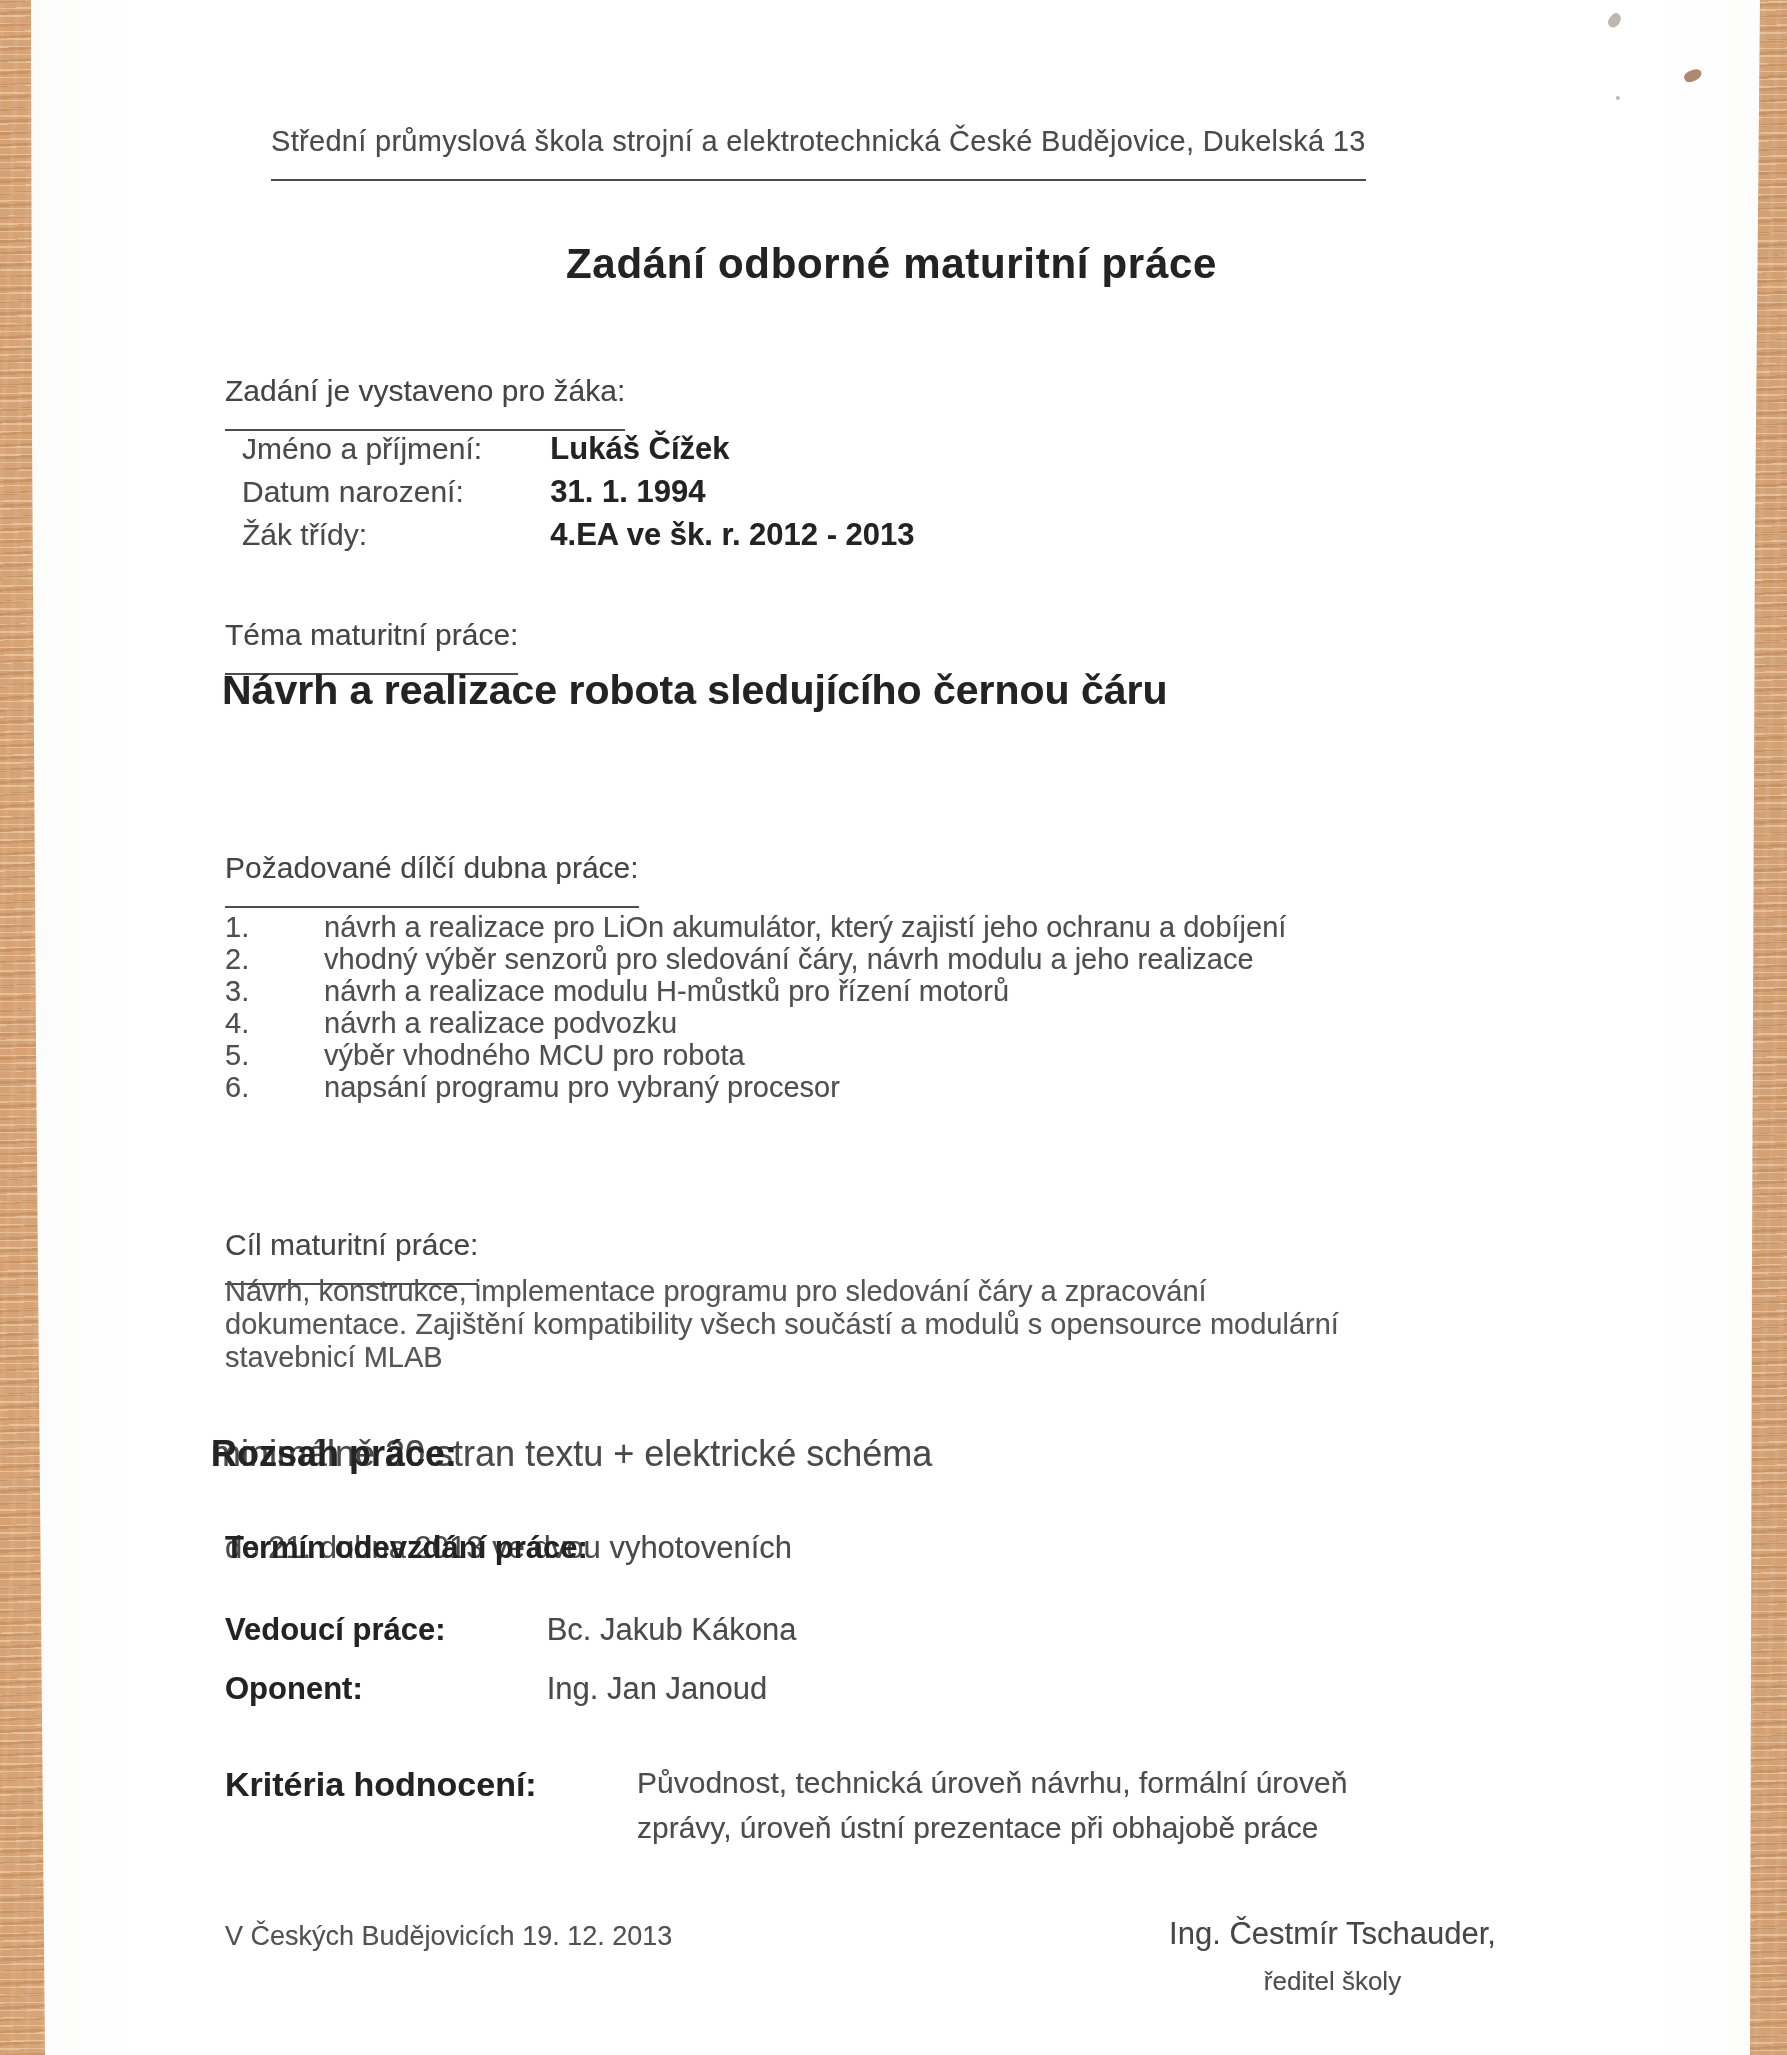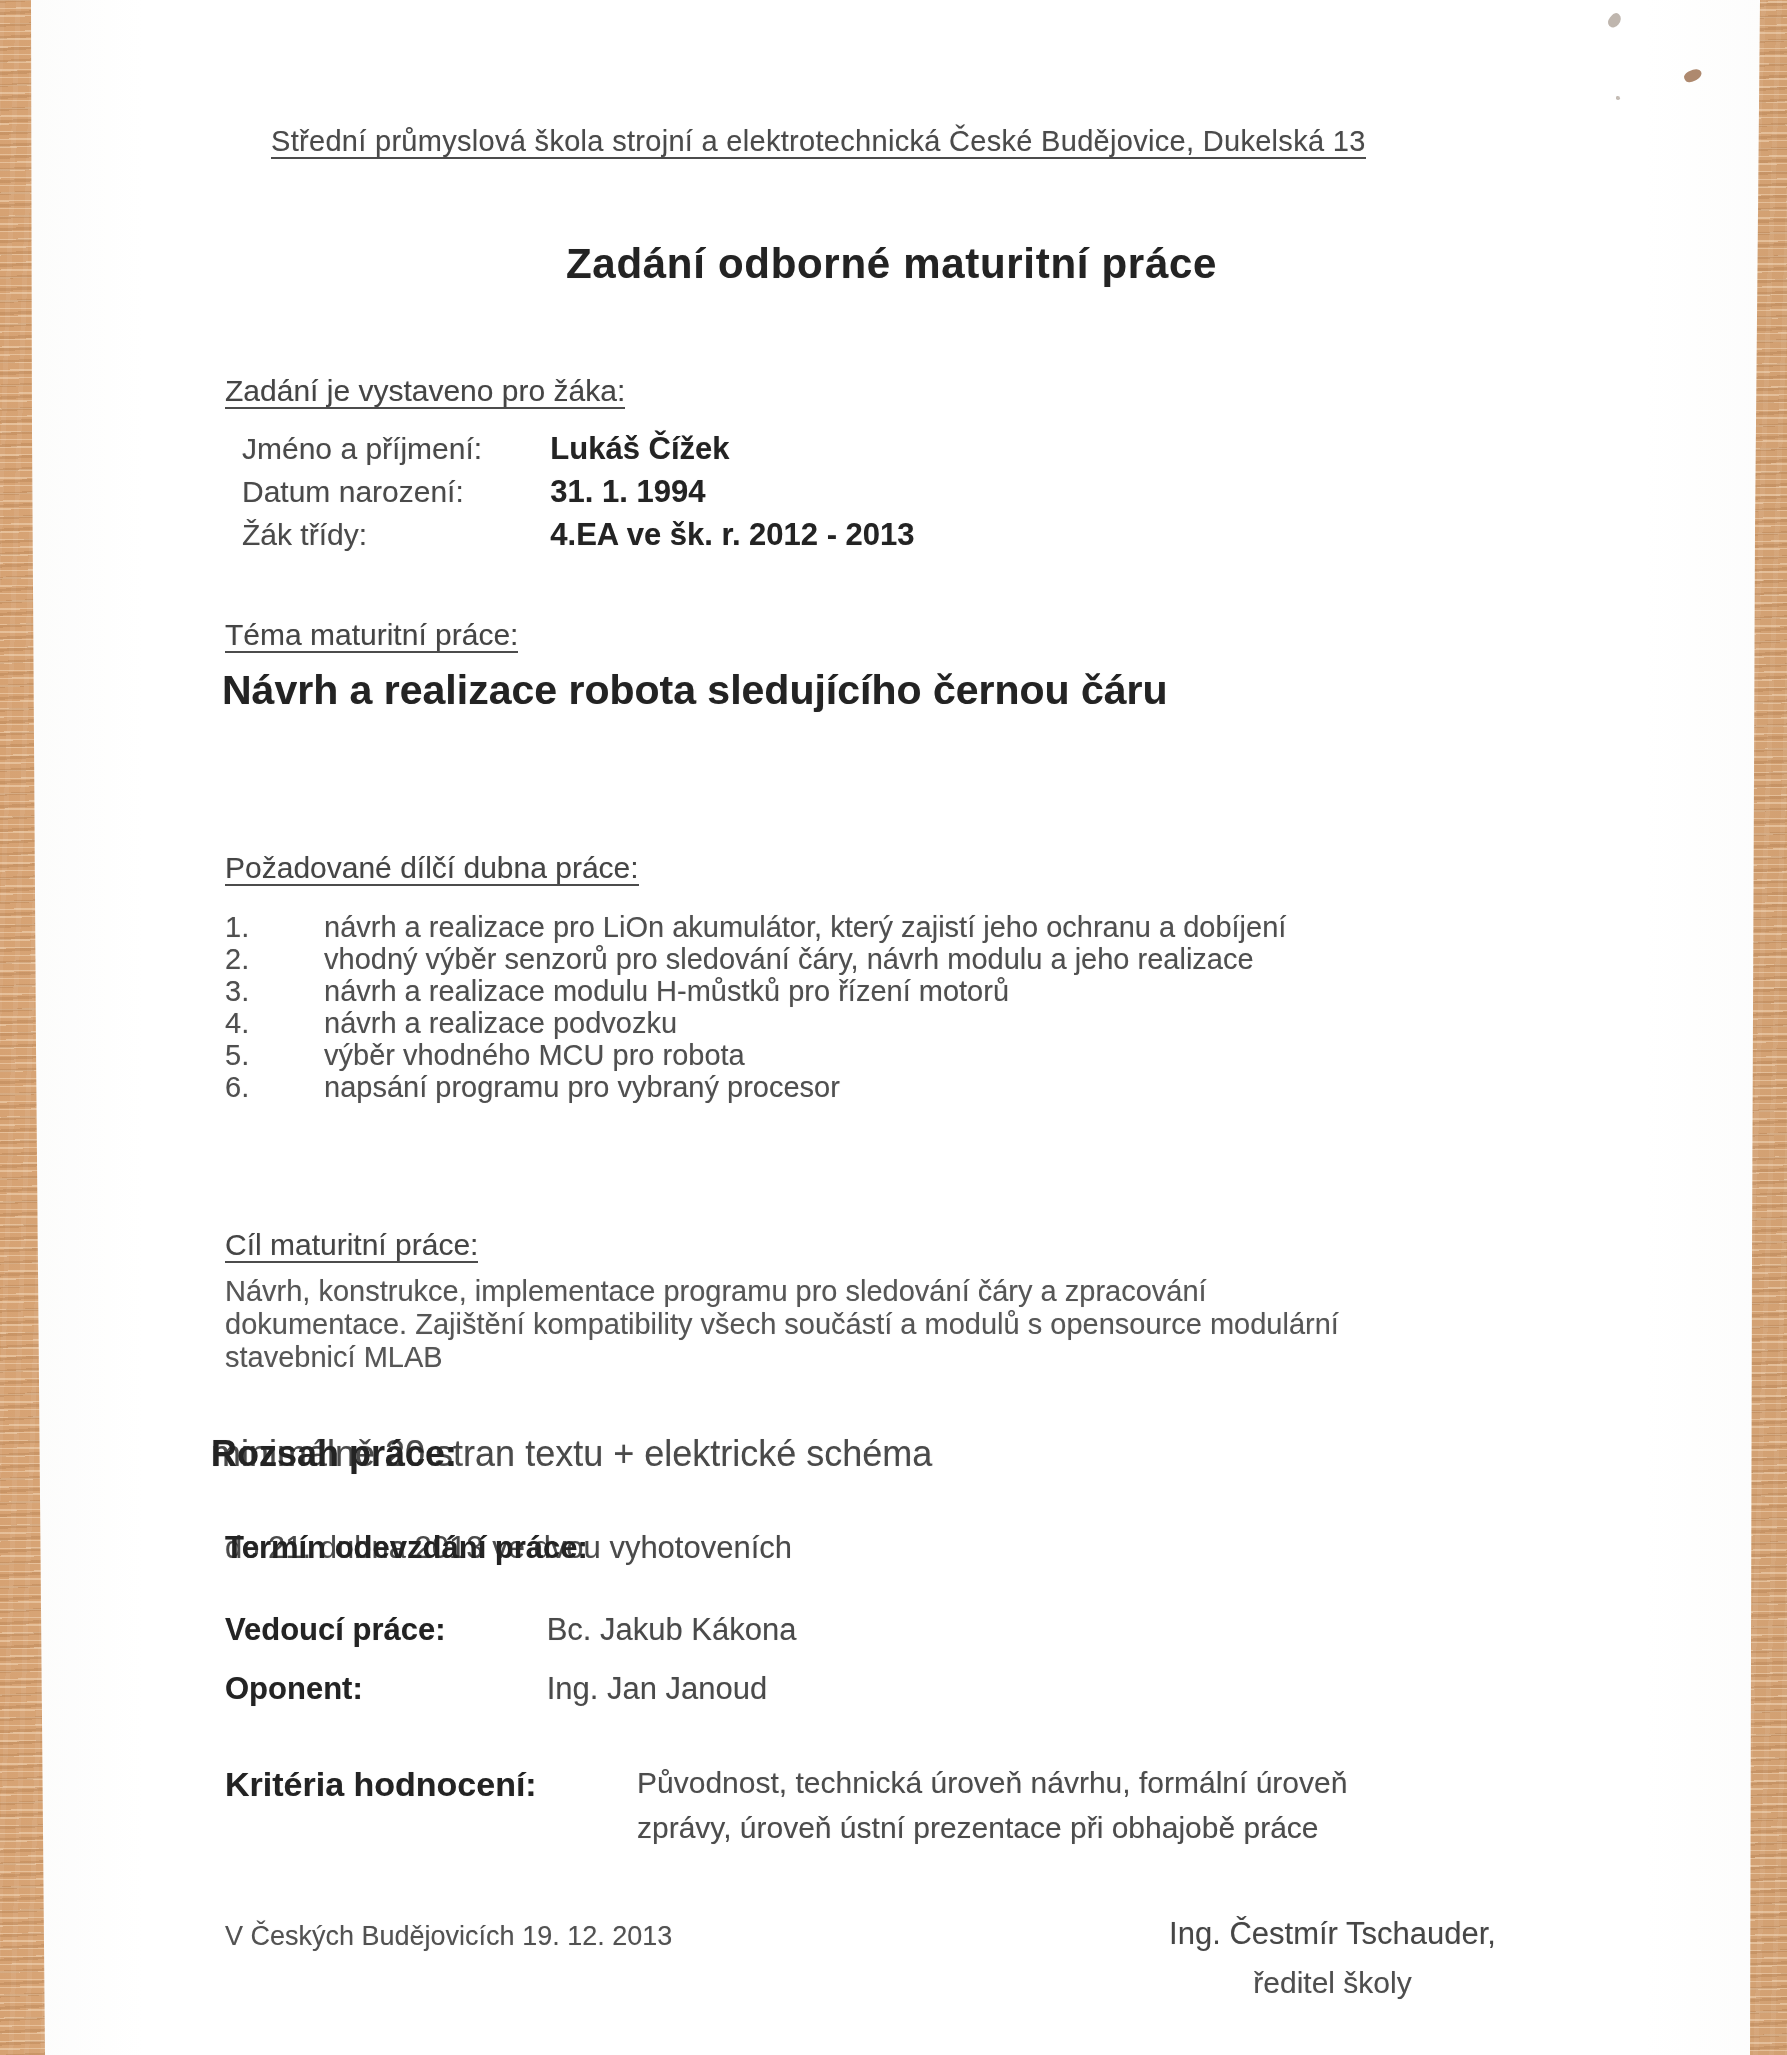--- a/index.html
+++ b/index.html
@@ -26,21 +26,21 @@
   }
   
   .paper{
     position:absolute;inset:0;
     background:linear-gradient(90deg,#fbfbfa 0%,#ffffff 8%,#ffffff 92%,#fcfcfb 100%);
     clip-path:polygon(31px 0px,1760px 0px,1755px 531px,1752px 1257px,1750px 2056px,
                       45px 2056px,36px 1047px,32px 433px);
   }
   .paper *{position:absolute;line-height:1;white-space:nowrap;}
   .txt{color:#4a4a4a;text-shadow:0 0 0.7px rgba(70,70,70,.35);}
-  .u{display:inline-block;padding-bottom:1px;border-bottom:2.4px solid #4c4c4c;}
+  .u{display:inline-block;padding-bottom:23px;border-bottom:2.4px solid #4c4c4c;}
   .b{font-weight:bold;color:#232323;}
   .heading{font-size:30px;color:#454545;}
   
   .rows .row{position:static;display:block;height:43px;font-size:30px;margin-left:17px;}
   .rows .lab{position:static;display:inline-block;width:300px;}
   .rows .val{position:static;font-size:31px;}
   
   .req .row{position:static;display:block;height:32px;font-size:29px;color:#4f4f4f;}
   .req .num{position:static;display:inline-block;width:99px;}
   .req .itx{position:static;}
@@ -145,21 +145,21 @@
 
     <div class="txt b" style="left:225px;top:1767px;font-size:34px;">Kritéria hodnocení:</div>
     <div class="crit-lines txt" style="left:637px;top:1768px;">
       <span class="line">Původnost, technická úroveň návrhu, formální úroveň</span>
       <span class="line">zprávy, úroveň ústní prezentace při obhajobě práce</span>
     </div>
 
     <div class="txt" style="left:225px;top:1923px;font-size:27px;color:#525252;">V Českých Budějovicích 19. 12. 2013</div>
     <div class="sig txt" style="left:1130px;top:1918px;">
       <span class="line" style="font-size:31px;height:50px;color:#464646;">Ing. Čestmír Tschauder,</span>
-      <span class="line" style="font-size:30px;color:#4e4e4e;">ředitel školy</span>
+      <span class="line" style="font-size:26px;color:#4e4e4e;">ředitel školy</span>
     </div>
 
     <div class="speck" style="left:1609px;top:12.6px;width:11.2px;height:15.4px;transform:rotate(40deg);opacity:.55;"></div>
     <div class="speck" style="left:1684px;top:70px;width:18px;height:11.2px;transform:rotate(-28deg);background:#9a6b4a;opacity:.8;"></div>
     <div class="speck" style="left:1616px;top:96px;width:4.2px;height:4.2px;opacity:.5;"></div>
   </div>
 </div>
 
 
 </body></html>

